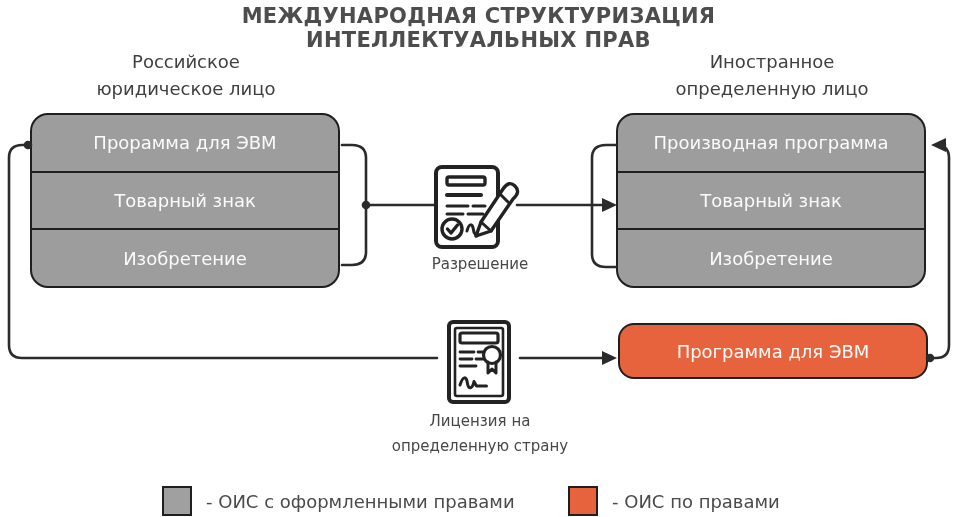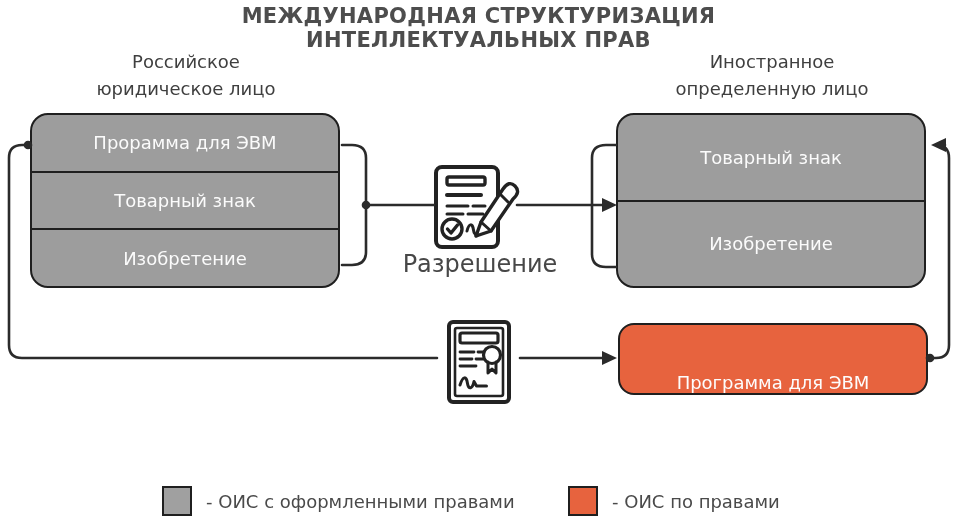--- a/index.html
+++ b/index.html
@@ -29,28 +29,28 @@
   }
   .stack.left{left:30px;}
   .stack.right{left:616px;}
   .stack .row{
     flex:1;display:flex;align-items:center;justify-content:center;
     color:#fbfbfb;font-size:18px;
   }
   .stack .row + .row{border-top:2.5px solid #1f1f1f;}
 
   .orange-box{
-    left:618px;top:323px;width:310px;height:72px;
+    left:618px;top:323px;width:310px;height:56px;
     background:#e7633e;border:2.5px solid #1f1f1f;border-radius:16px;
-    display:flex;align-items:flex-end;justify-content:center;
+    display:flex;align-items:center;justify-content:center;
     color:#fdfdfd;font-size:18px;z-index:1;
   }
 
   .conn-label{
-    text-align:center;color:#474747;font-size:24px;line-height:25px;
+    text-align:center;color:#474747;font-size:15px;line-height:25px;
   }
   .label-permission{left:396px;top:252px;width:168px;}
   .label-license{left:358px;top:409px;width:244px;}
 
   .legend-swatch{
     top:486px;width:30px;height:30px;border:2.5px solid #1f1f1f;
   }
   .swatch-gray{left:162px;background:#a0a0a0;}
   .swatch-orange{left:568px;background:#e7633e;}
   .legend-label{
@@ -77,20 +77,21 @@
   <div class="abs entity-header right pre">Иностранное
 определенную лицо</div>
 
   <div class="abs stack left">
     <div class="row">Прорамма для ЭВМ</div>
     <div class="row">Товарный знак</div>
     <div class="row">Изобретение</div>
   </div>
 
   <div class="abs stack right">
+    <div class="row">Производная программа</div>
     <div class="row">Товарный знак</div>
     <div class="row">Изобретение</div>
   </div>
 
   <div class="abs orange-box">
     <span>Программа для ЭВМ</span>
   </div>
 
   <svg class="icon icon-permission" width="100" height="105" viewBox="0 0 100 105" fill="none" stroke="#222222" stroke-linecap="round" stroke-linejoin="round">
     <rect x="11" y="17" width="62" height="80" rx="6" stroke-width="4"></rect>
@@ -112,20 +113,22 @@
     <rect x="9" y="7" width="60" height="80" rx="4" stroke-width="4"></rect>
     <rect x="15" y="13" width="48" height="68" rx="2" stroke-width="2.6"></rect>
     <rect x="20" y="18" width="38" height="10" rx="2" stroke-width="3.2"></rect>
     <path d="M20 37 H34 M38 37 H44" stroke-width="2.8"></path>
     <path d="M20 44 H32 M36 44 H44" stroke-width="2.8"></path>
     <path d="M20 51 H36" stroke-width="2.8"></path>
     <circle cx="52" cy="40" r="8.5" stroke-width="3.2"></circle>
     <path d="M48 47 L48 58 L52 54 L56 58 L56 47" stroke-width="3"></path>
     <path d="M20 70 c3 -9.5 6.5 -9 7.5 -1.5 c1 6.5 5 5.5 6.5 -2 l2.5 4.5 l10 0" stroke-width="3"></path>
   </svg>
+  <div class="abs conn-label label-license pre">Лицензия на
+определенную страну</div>
 
   <svg class="layer" width="957" height="517" viewBox="0 0 957 517" fill="none" stroke="#2b2b2b" stroke-width="2.6" stroke-linecap="round">
 
     <path d="M28 145 L22 145 Q9 145 9 158 L9 345 Q9 358 22 358 L437 358"></path>
     <circle cx="28" cy="145" r="4.3" fill="#2b2b2b" stroke="none"></circle>
 
     <path d="M342 145 L352 145 Q366 145 366 158 L366 252 Q366 265 352 265 L342 265"></path>
     <circle cx="366" cy="205" r="4.3" fill="#2b2b2b" stroke="none"></circle>
     <path d="M366 205 L434 205"></path>
 

